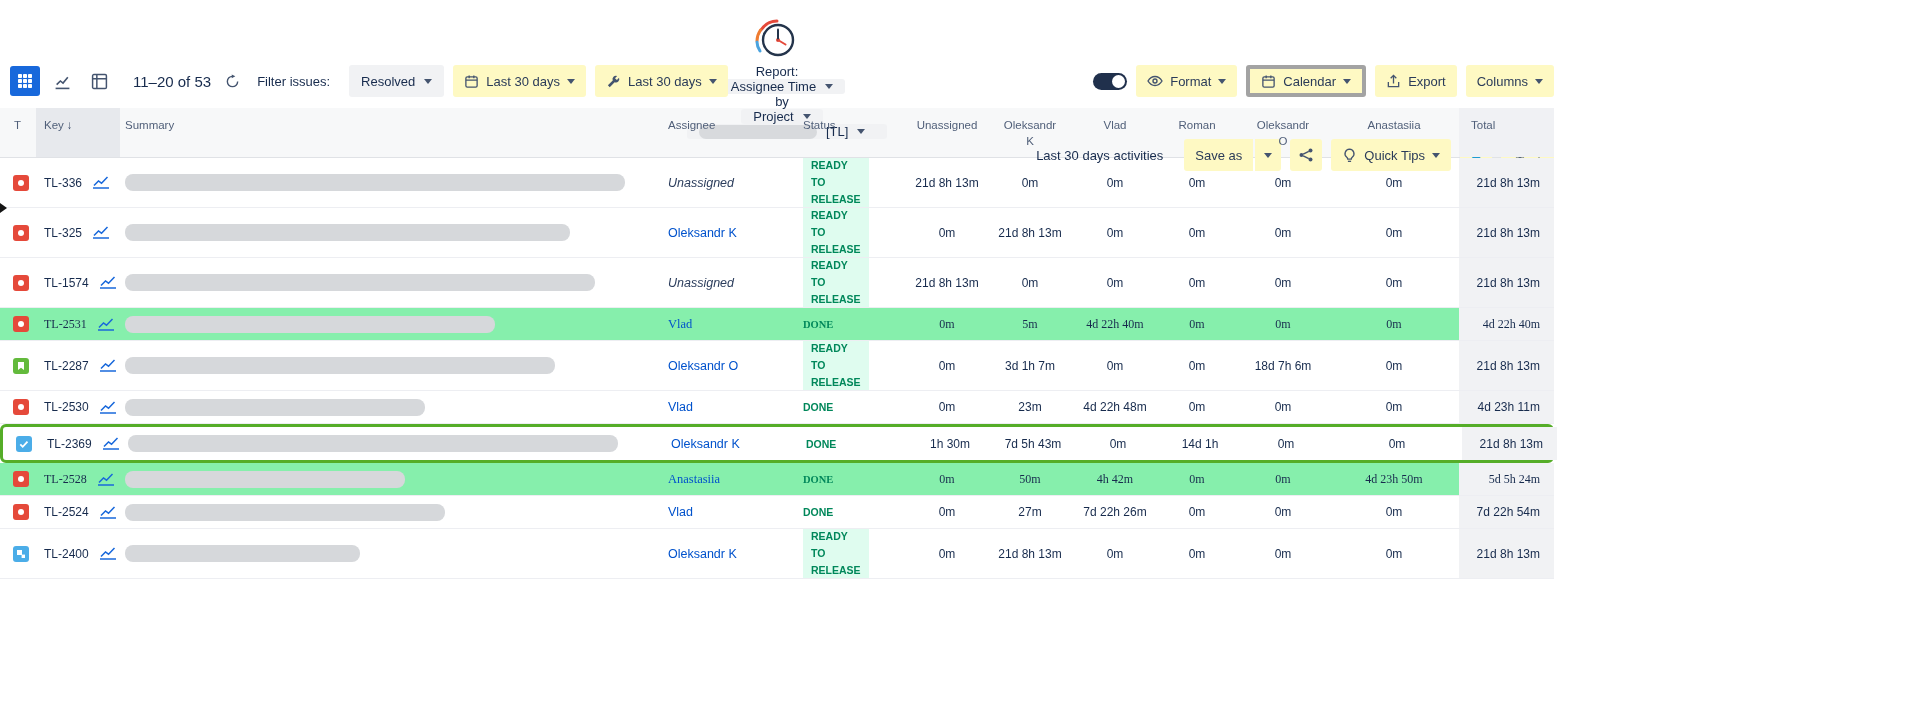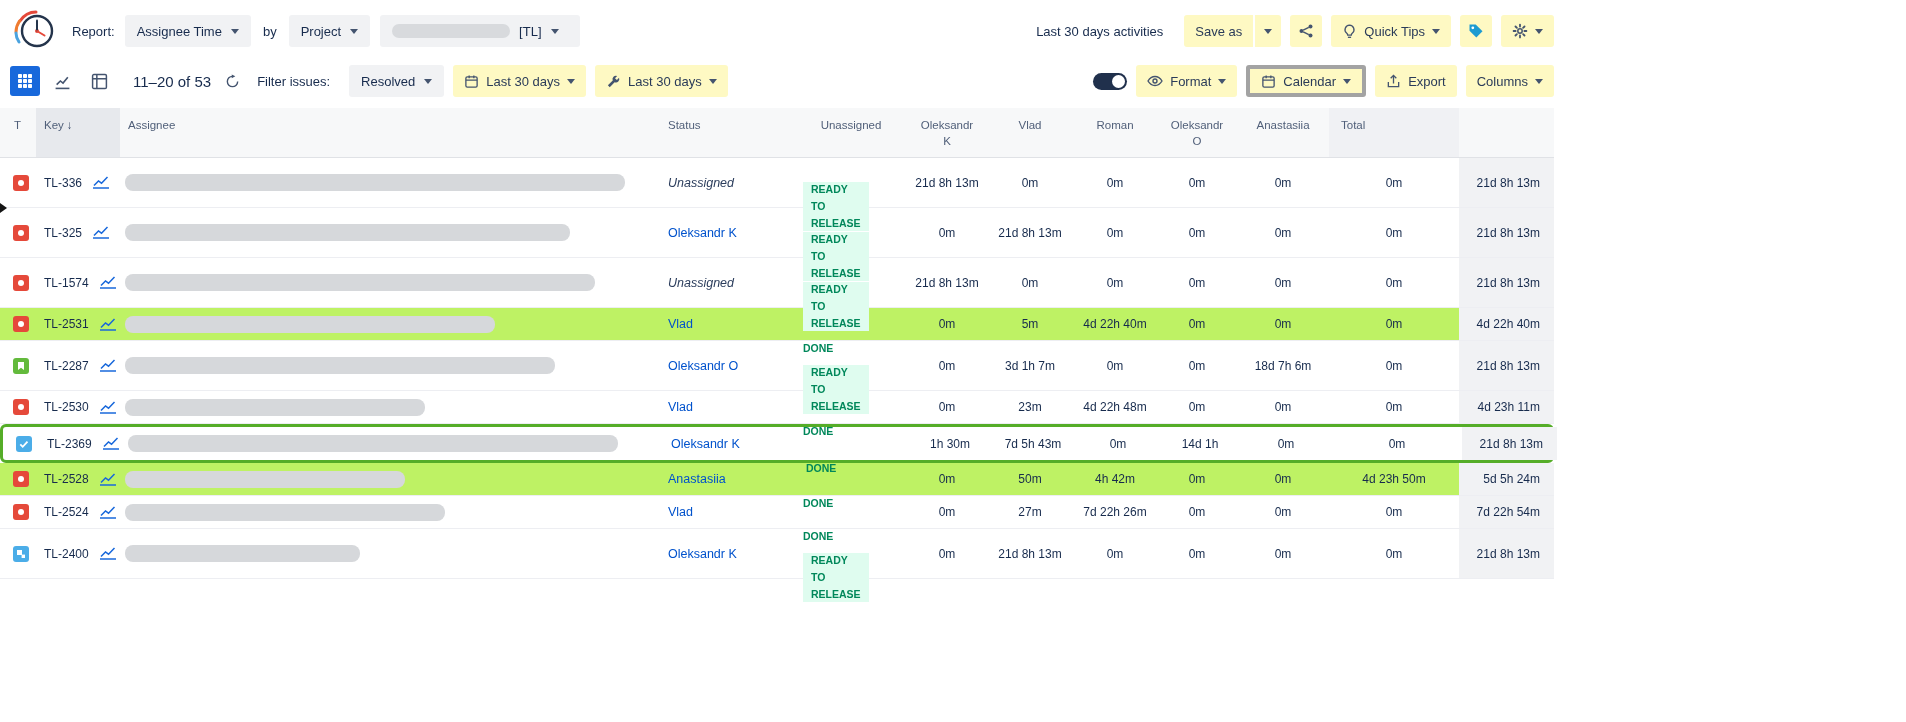--- a/index.html
+++ b/index.html
@@ -5,21 +5,21 @@
   * { box-sizing: border-box; }
   html,body { margin:0; padding:0; }
   body {
     width:1906px; height:722px; position:relative; overflow:hidden;
     background:#ffffff; color:#172b4d;
     font-family:"Liberation Sans", sans-serif;
   }
   :root { --cols: 36px 84px 540px 135px 112px 80px 86px 84px 80px 92px 130px 95px; }
 
   
-  .topbar { display:flex; align-items:center; height:62px; padding:4px 10px; width:1564px; }
+  .topbar { display:flex; align-items:center; height:62px; padding:16px 10px; width:1564px;flex-direction:column; }
   .logo { width:48px; height:48px; margin-right:14px; flex:none; }
   .lbl { font-size:13px; color:#172b4d; margin:0 10px 0 0; white-space:nowrap; }
   .lbl.byl { margin:0 12px; }
   .select { display:inline-flex; align-items:center; gap:9px; background:#f1f2f4; border-radius:3px;
             height:32px; padding:0 12px; font-size:13px; color:#172b4d; cursor:pointer; white-space:nowrap; }
   .chev { width:0; height:0; border-left:4px solid transparent; border-right:4px solid transparent;
           border-top:5px solid #44546f; display:inline-block; flex:none; }
   .blur { display:inline-block; height:14px; border-radius:7px; background:#d8dadd; }
   .pblur { width:118px; }
   .rightgrp { margin-left:auto; display:flex; align-items:center; gap:9px; }
@@ -50,36 +50,36 @@
            white-space:pre-line; line-height:1.35; }
   .h-type { padding-left:14px; }
   .h-key { padding-left:8px; background:#e7e9ed; }
   .h-summary { padding-left:5px; }
   .h-assignee,.h-status { padding-left:8px; }
   .h-unassigned,.h-u1,.h-u2,.h-u3,.h-u4,.h-u5 { justify-content:center; text-align:center; }
   .h-total { padding-left:12px; background:#f0f1f4; }
   .sortind { margin-left:3px; color:#344563; }
 
   .trow.body { background:#fff; border-bottom:1px solid #edeef2; }
-  .trow.body.shaded { background:#bef264; }
+  .trow.body.shaded { background:#86efac;font-family:Liberation Serif, serif; }
   .trow.r-tall { height:50px; }
   .trow.r-short { height:33px; }
   .trow.hl { border:3px solid #55ad28; border-radius:6px; height:39px; border-bottom:3px solid #55ad28; }
   .cell { display:flex; align-items:center; height:100%; font-size:12px; color:#172b4d; overflow:hidden; }
   .c-type { padding-left:13px; }
   .ticon { display:inline-flex; width:16px; height:16px; }
   .c-key { padding-left:8px; gap:10px; }
   .keytext { white-space:nowrap; }
   .charticon { display:inline-flex; }
   .c-summary { padding-left:5px; }
   .sumblur { height:17px; border-radius:8px; background:#d6d8db; display:inline-block; }
   .c-assignee { padding-left:8px; font-size:12.5px; }
   .alink { color:#0052cc; cursor:pointer; white-space:nowrap; }
   .aun { font-style:italic; color:#2c3e5d; white-space:nowrap; }
-  .c-status { padding-left:8px;margin-top:24px; }
+  .c-status { padding-left:8px; }
   .badge { display:inline-block; background:#dffcef; color:#00875a; font-weight:700; font-size:10.5px;
            line-height:1.6; padding:3px 8px; border-radius:3px; width:66px; text-transform:uppercase; }
   .done { color:#00875a; font-weight:700; font-size:10.5px; text-transform:uppercase; }
   .c-num { justify-content:center; text-align:center; white-space:nowrap; }
   .c-total { justify-content:flex-end; padding-right:14px; background:#f1f2f4; white-space:nowrap; }
 
   .edge-caret { position:absolute; left:0; top:203px; width:0; height:0;
                 border-top:5px solid transparent; border-bottom:5px solid transparent; border-left:7px solid #141414; }
 </style>
 </head>
@@ -240,20 +240,21 @@
       <span>Columns</span>
       <span class="chev"></span>
     </button>
   </div>
 </div>
 
 <div class="table">
   <div class="trow thead">
       <div class="hcell h-type">T</div>
       <div class="hcell h-key">Key<span class="sortind">↓</span></div>
+      <div class="hcell h-summary">Summary</div>
       <div class="hcell h-assignee">Assignee</div>
       <div class="hcell h-status">Status</div>
       <div class="hcell h-unassigned">Unassigned</div>
       <div class="hcell h-u1">Oleksandr
 K</div>
       <div class="hcell h-u2">Vlad</div>
       <div class="hcell h-u3">Roman</div>
       <div class="hcell h-u4">Oleksandr
 O</div>
       <div class="hcell h-u5">Anastasiia</div>

